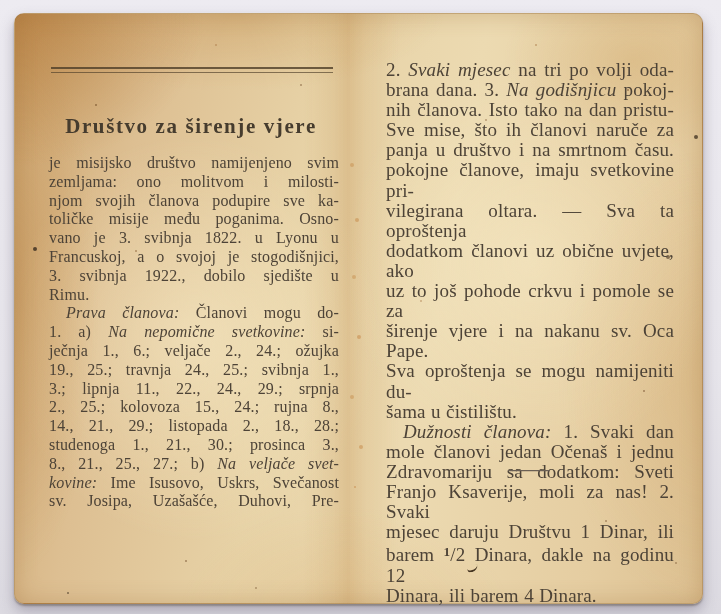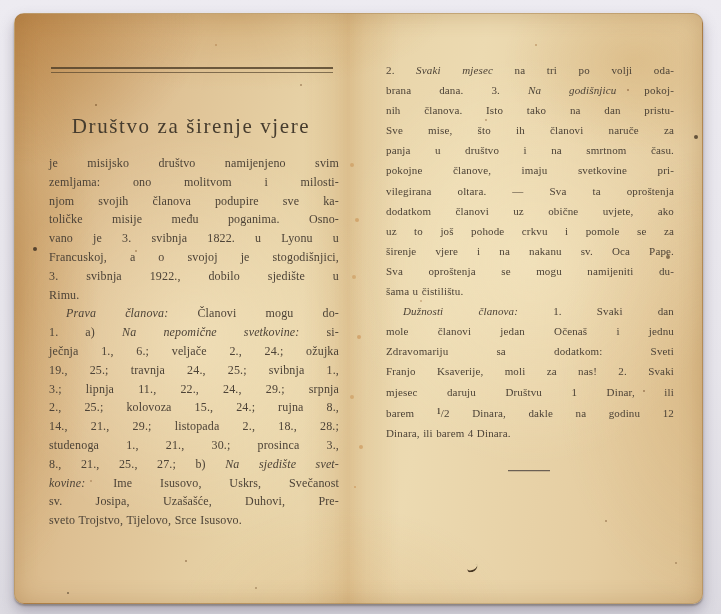--- a/index.html
+++ b/index.html
@@ -26,26 +26,26 @@
       radial-gradient(ellipse 250px 270px at 75% 42%, rgba(252,242,208,.42), rgba(252,242,208,0) 75%),
       linear-gradient(100deg,#cfa873 0%,#ddbf92 18%,#e7d2a6 40%,#ecdab1 60%,#e5cda1 85%,#dcc091 100%);
   }
   .double-rule{
     position:absolute;left:36px;top:53px;width:282px;height:3px;
     border-top:2px solid rgba(78,62,40,.80);
     border-bottom:1px solid rgba(78,62,40,.65);
   }
   .heading{
     position:absolute;left:26px;top:100px;width:300px;
-    text-align:center;font-weight:normal;font-size:21px;letter-spacing:1.6px;
+    text-align:center;font-weight:bold;font-size:21px;letter-spacing:1.6px;
     color:#463c2e;
   }
   .textcol{position:absolute;color:#4d4337;}
-  .textcol.left{left:34px;top:140px;width:290px;font-size:12px;line-height:18.8px;}
-  .textcol.right{left:371px;top:46px;width:288px;font-size:11px;line-height:20.1px;}
+  .textcol.left{left:34px;top:140px;width:290px;font-size:16px;line-height:18.8px;}
+  .textcol.right{left:371px;top:46px;width:288px;font-size:19px;line-height:20.1px;}
   .line{text-align:justify;text-align-last:justify;word-spacing:.5px;letter-spacing:.15px;white-space:normal;}
   .line.end{text-align-last:left;font-family:Liberation Serif, serif;}
   .line.indent{text-indent:17px;}
   .it{font-style:italic;}
   .sup{font-size:.7em;vertical-align:.4em;font-weight:bold;}
   .short-rule{
     position:absolute;left:493px;top:456px;width:42px;height:1px;
     background:#6b6054;box-shadow:0 1px 0 rgba(107,96,84,.25);
   }
   .ink-mark{
@@ -101,24 +101,23 @@
         <div class="line"><span>3. svibnja 1922., dobilo sjedište u</span></div>
         <div class="line end"><span>Rimu.</span></div>
         <div class="line indent"><span class="it">Prava članova:</span><span> Članovi mogu do-</span></div>
         <div class="line"><span>1. a) </span><span class="it">Na nepomične svetkovine:</span><span> si-</span></div>
         <div class="line"><span>ječnja 1., 6.; veljače 2., 24.; ožujka</span></div>
         <div class="line"><span>19., 25.; travnja 24., 25.; svibnja 1.,</span></div>
         <div class="line"><span>3.; lipnja 11., 22., 24., 29.; srpnja</span></div>
         <div class="line"><span>2., 25.; kolovoza 15., 24.; rujna 8.,</span></div>
         <div class="line"><span>14., 21., 29.; listopada 2., 18., 28.;</span></div>
         <div class="line"><span>studenoga 1., 21., 30.; prosinca 3.,</span></div>
-        <div class="line"><span>8., 21., 25., 27.; b) </span><span class="it">Na sjedište svet-</span></div>
+        <div class="line"><span>8., 21., 25., 27.; b) </span><span class="it">Na veljače svet-</span></div>
         <div class="line"><span class="it">kovine:</span><span> Ime Isusovo, Uskrs, Svečanost</span></div>
         <div class="line"><span>sv. Josipa, Uzašašće, Duhovi, Pre-</span></div>
-        <div class="line end"><span>sveto Trojstvo, Tijelovo, Srce Isusovo.</span></div>
       </div>
   </div>
 
   <div>
     <div class="textcol right">
         <div class="line"><span>2. </span><span class="it">Svaki mjesec</span><span> na tri po volji oda-</span></div>
         <div class="line"><span>brana dana. 3. </span><span class="it">Na godišnjicu</span><span> pokoj-</span></div>
         <div class="line"><span>nih članova. Isto tako na dan pristu-</span></div>
         <div class="line"><span>Sve mise, što ih članovi naruče za</span></div>
         <div class="line"><span>panja u društvo i na smrtnom času.</span></div>

